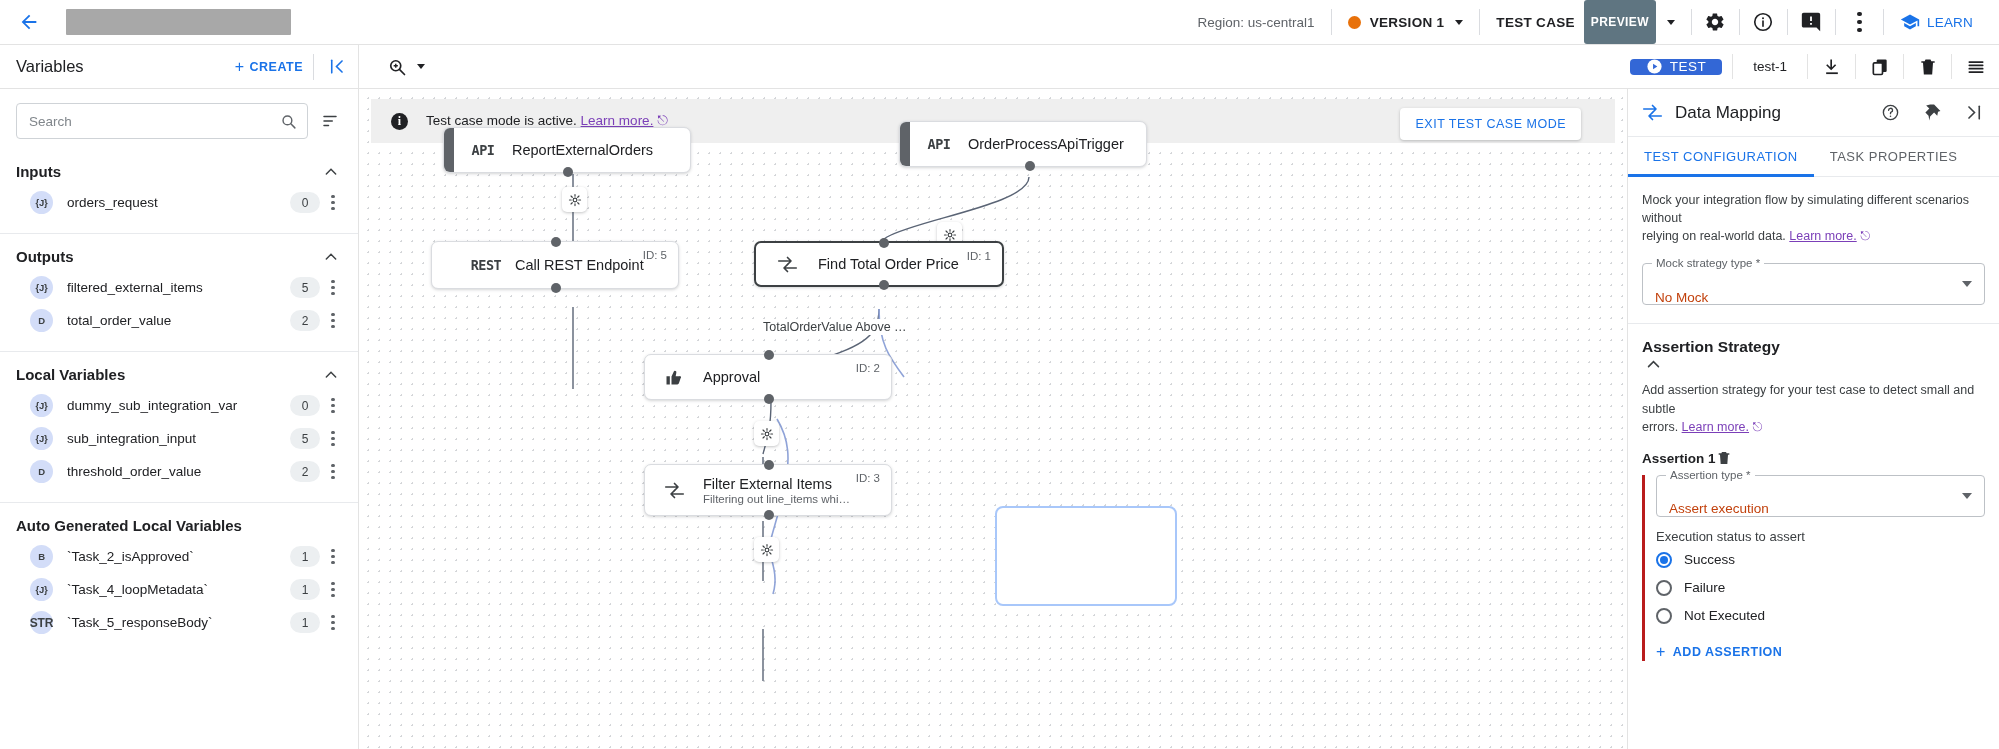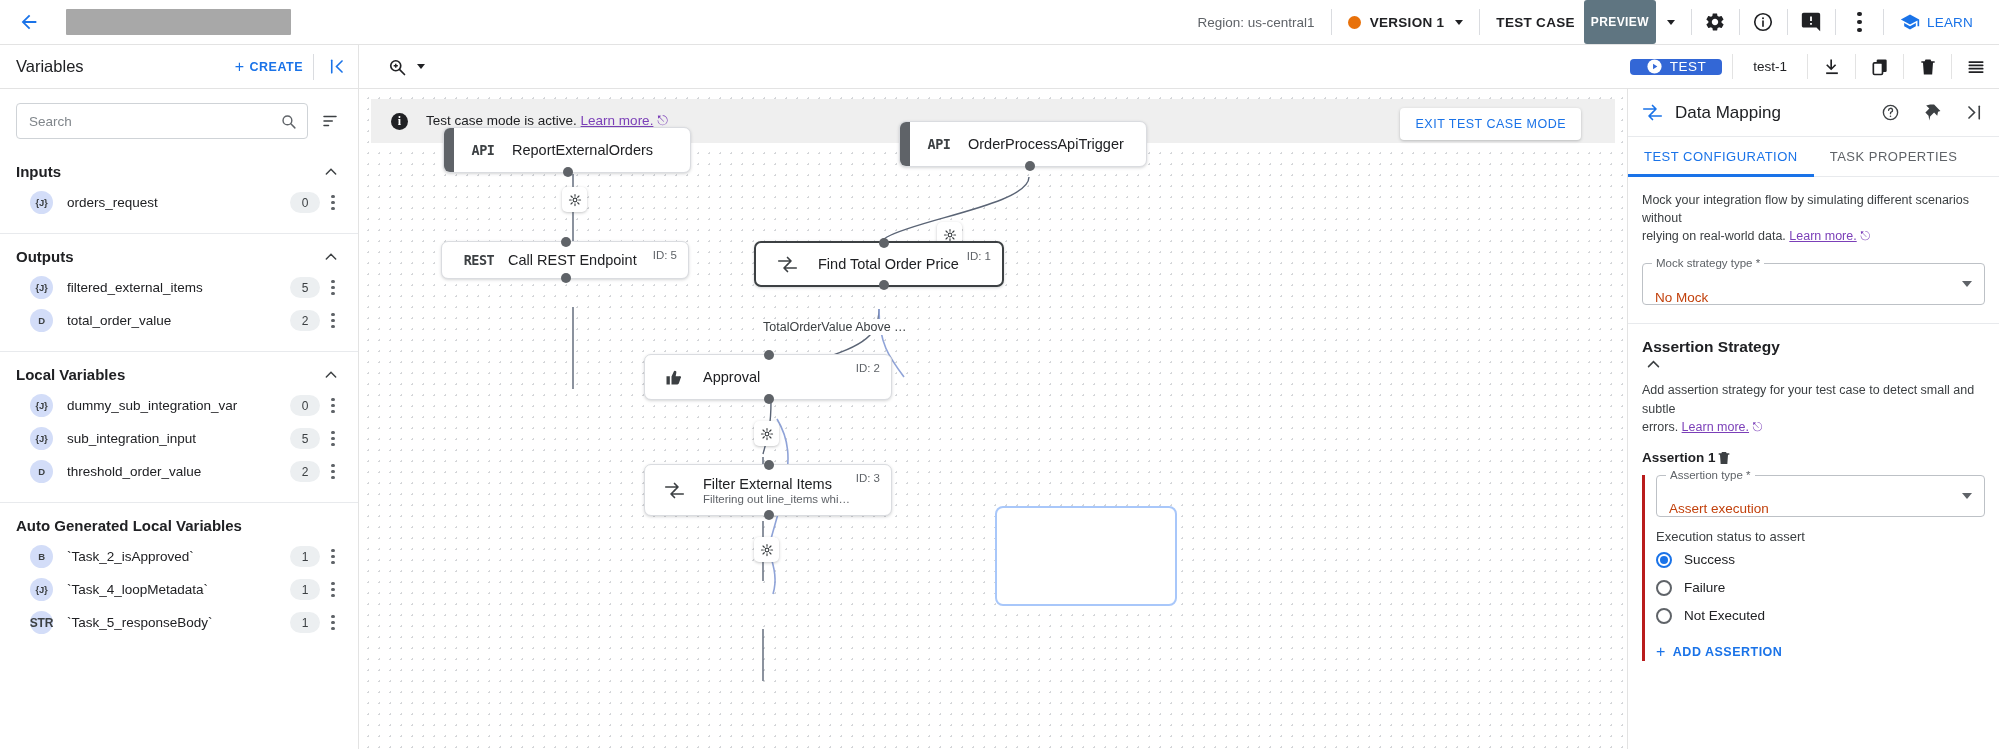--- a/index.html
+++ b/index.html
@@ -178,21 +178,21 @@
   }
   .field-label {
     position:absolute; top:-7px; left:9px; background:#fff; padding:0 4px;
     font-size:11.5px; color:#5f6368;
   }
   .field-val { flex:1 1 auto; font-size:13.5px; color:#c2410c;margin-top:26px; }
   .sel-caret { width:0;height:0;border-left:5px solid transparent;border-right:5px solid transparent;border-top:6px solid #5f6368; }
   .rp-divider { height:1px; background:#e8eaed; margin:18px -14px 0 -14px; }
   .sec2-head { display:flex; align-items:flex-start; padding:14px 0 8px 0;flex-direction:column; }
   .sec2-title { flex:1 1 auto; font-size:15.5px; font-weight:bold; color:#202124; }
-  .assert-head { display:flex; align-items:center; gap:0; margin-top:14px; }
+  .assert-head { display:flex; align-items:flex-end; gap:0; margin-top:14px; }
   .assert-title { font-size:13.5px; font-weight:bold; color:#202124; }
   .assert-card { border-left:3px solid #b91c1c; padding-left:11px; margin-top:8px; }
   .radio-label { font-size:13px; color:#3c4043; margin-top:12px; margin-bottom:2px; font-weight:500;}
   .radio-row { display:flex; align-items:center; gap:12px; height:28px; cursor:pointer; }
   .radio {
     width:16px; height:16px; border-radius:50%; border:2px solid #5f6368; flex:0 0 16px;
     display:flex; align-items:center; justify-content:center;
   }
   .radio.on { border-color:#1a73e8; }
   .radio.on:after { content:""; width:8px; height:8px; border-radius:50%; background:#1a73e8; }
@@ -549,21 +549,21 @@
         </div>
         <span class="port" style="left:125px; bottom:-5px;"></span>
       </div>
       <div class="gear-chip" style="left:578px; top:133px;">
         <svg width="14" height="14" viewBox="0 0 24 24" fill="none" stroke="#3c4043" stroke-width="2">
             <circle cx="12" cy="12" r="3.2"></circle>
             <path d="M12 2.5v3M12 18.5v3M2.5 12h3M18.5 12h3M5.2 5.2l2.1 2.1M16.7 16.7l2.1 2.1M18.8 5.2l-2.1 2.1M7.3 16.7l-2.1 2.1" stroke-linecap="round"></path>
           </svg>
       </div>
 
-      <div class="node" style="left:82px; top:152px; width:248px; height:38px;">
+      <div class="node" style="left:72px; top:152px; width:248px; height:48px;padding-left:17px;">
         <div class="node-ic" style="width:66px;flex:0 0 66px;padding-left:8px;">REST</div>
         <div class="node-body">
           <div class="node-title">Call REST Endpoint</div>
         </div>
         <span class="node-id">ID: 5</span>
         <span class="port" style="left:119px; top:-5px;"></span>
         <span class="port" style="left:119px; bottom:-5px;"></span>
       </div>
 
       <div class="node sel" style="left:395px; top:152px; width:250px; height:46px;">

